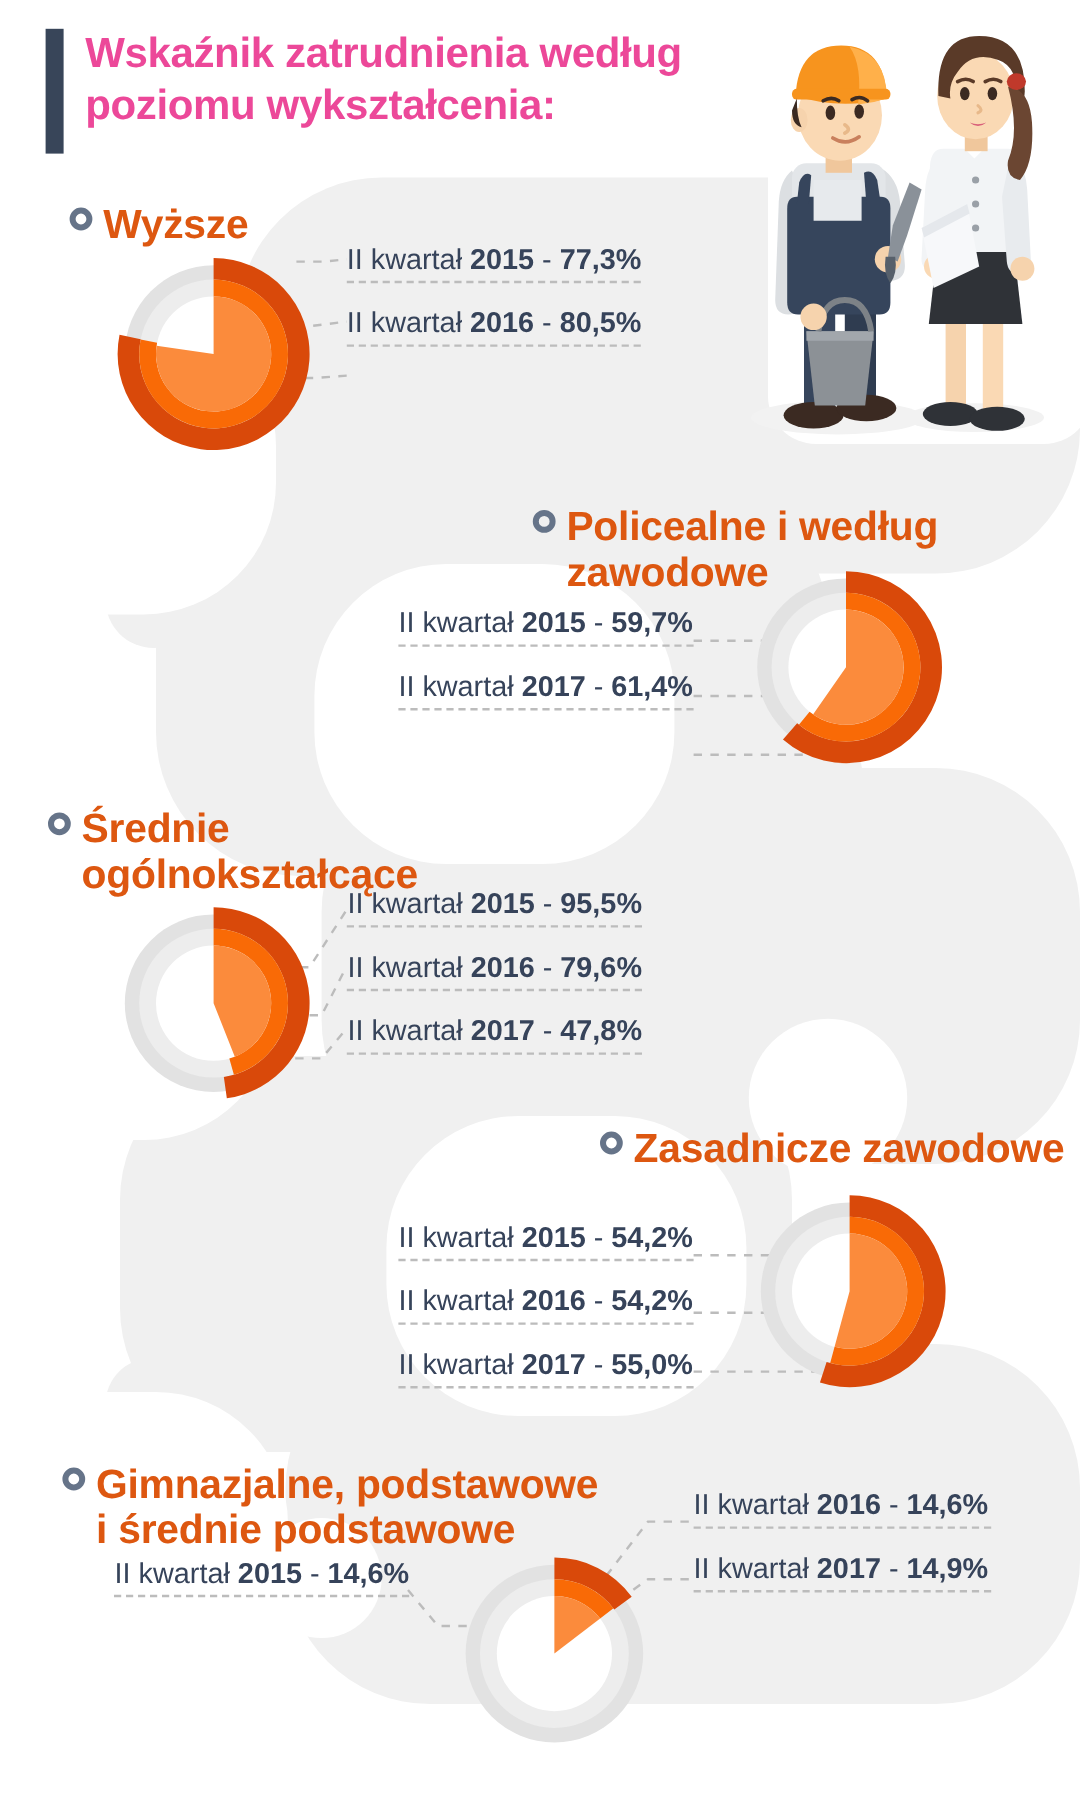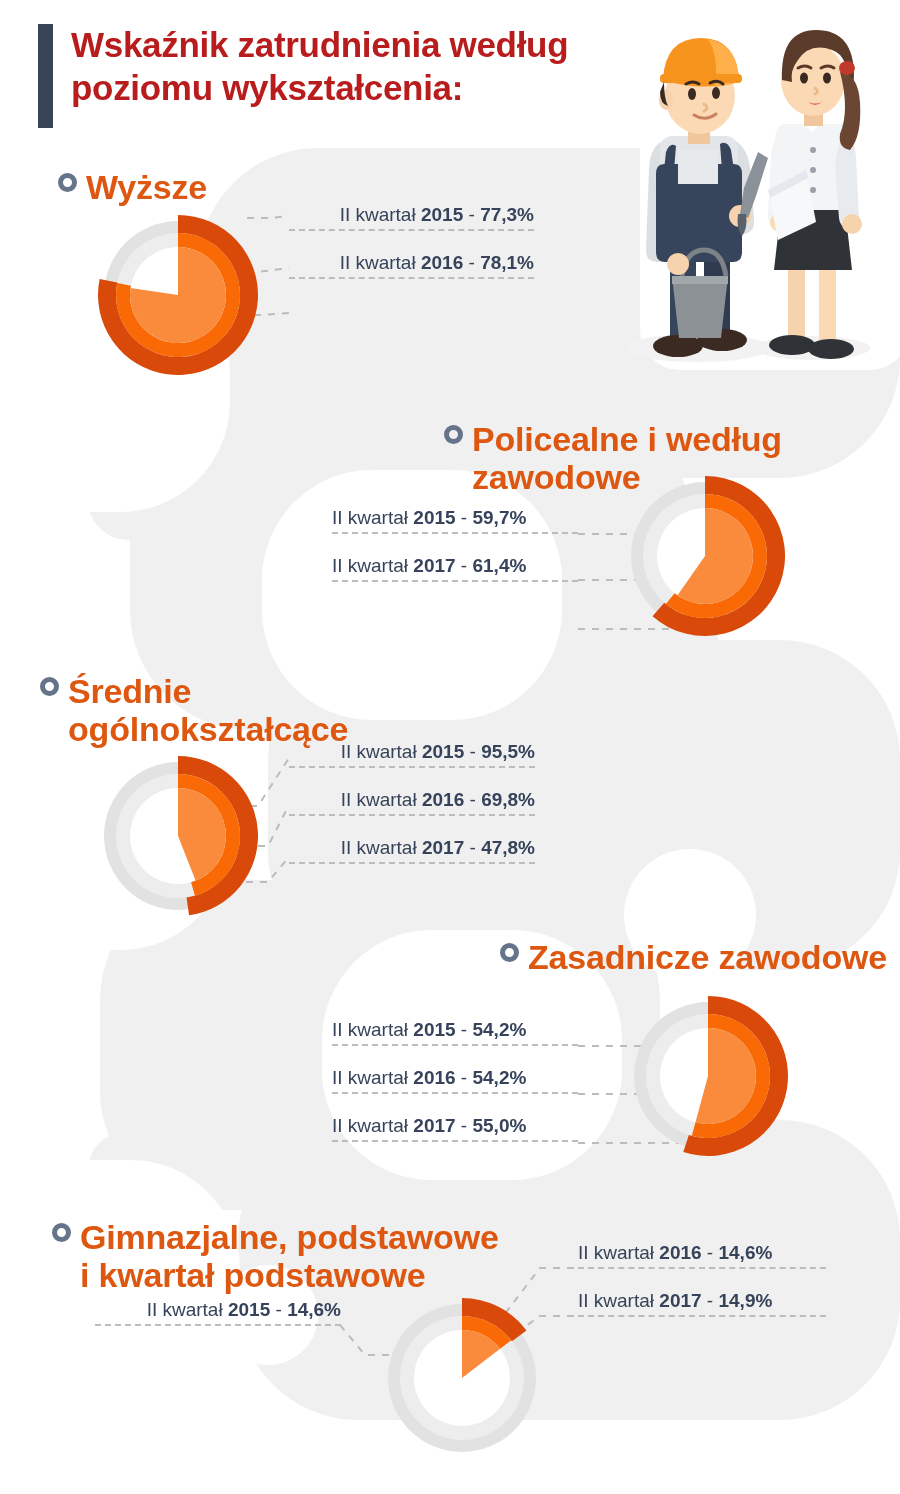--- a/index.html
+++ b/index.html
@@ -21,21 +21,21 @@
 
   
   .title-wrap{
     position:absolute;left:38px;top:24px;z-index:6;
     display:flex;align-items:flex-start;
   }
   .title-bar{
     width:15px;height:104px;background:#384559;flex:0 0 auto;margin-right:18px;
   }
   .title-text{
-    color:#b91c1c;
+    color:#ec4899;
     font-size:35px;
     font-weight:bold;
     line-height:1.22;
     letter-spacing:-0.3px;
     max-width:560px;
     margin:0;
   }
 
   
   .people{position:absolute;left:616px;top:18px;width:268px;height:350px;z-index:5;}
@@ -61,21 +61,21 @@
     font-size:34px;
     font-weight:bold;
     line-height:1.12;
     letter-spacing:-0.2px;
   }
 
   
   .labels{position:absolute;}
   .lbl{
     position:relative;
-    font-size:19px;
+    font-size:24px;
     color:#36435a;
     white-space:nowrap;
     line-height:1;
     padding-bottom:7px;
   }
   .lbl .lead{ font-weight:normal; }
   .lbl b{ font-weight:bold; }
   .lbl::after{
     content:"";
     position:absolute;left:0;right:0;bottom:0;
@@ -271,21 +271,21 @@
       </svg>
     </div>
 
     <div class="labels align-right" style="left:289px;top:205px;width:245px;">
       <div class="lbl" style="margin-bottom:22px;">
         <span class="lead">II kwartał</span>
         <b>2015</b><span> - </span><b>77,3%</b>
       </div>
       <div class="lbl" style="margin-bottom:22px;">
         <span class="lead">II kwartał</span>
-        <b>2016</b><span> - </span><b>78,1%</b>
+        <b>2016</b><span> - </span><b>80,5%</b>
       </div>
     </div>
   </div>
 
   <div class="group" id="group-1">
 
     <div class="g-head" style="left:444px;top:420px;">
       <span class="ring-bullet"></span>
       <span class="g-title">
         <span>Policealne i według</span><br>
@@ -365,21 +365,21 @@
       </svg>
     </div>
 
     <div class="labels align-right" style="left:289px;top:742px;width:246px;">
       <div class="lbl" style="margin-bottom:22px;">
         <span class="lead">II kwartał</span>
         <b>2015</b><span> - </span><b>95,5%</b>
       </div>
       <div class="lbl" style="margin-bottom:22px;">
         <span class="lead">II kwartał</span>
-        <b>2016</b><span> - </span><b>69,8%</b>
+        <b>2016</b><span> - </span><b>79,6%</b>
       </div>
       <div class="lbl">
         <span class="lead">II kwartał</span>
         <b>2017</b><span> - </span><b>47,8%</b>
       </div>
     </div>
   </div>
 
   <div class="group" id="group-3">
 
@@ -430,21 +430,21 @@
       </div>
     </div>
   </div>
 
   <div class="group" id="group-4">
 
     <div class="g-head" style="left:52px;top:1218px;">
       <span class="ring-bullet"></span>
       <span class="g-title">
         <span>Gimnazjalne, podstawowe</span><br>
-        <span>i kwartał podstawowe</span>
+        <span>i średnie podstawowe</span>
       </span>
     </div>
 
     <svg class="connectors" width="900" height="1494">
       <g stroke="#bcbcbc" stroke-width="2" stroke-dasharray="7 7" fill="none">
         <path d="M340 1325 L365 1355 L470 1355"></path>
         <path d="M574 1268 L540 1268 L500 1320"></path>
         <path d="M574 1316 L540 1316 L512 1336"></path>
       </g>
     </svg>

